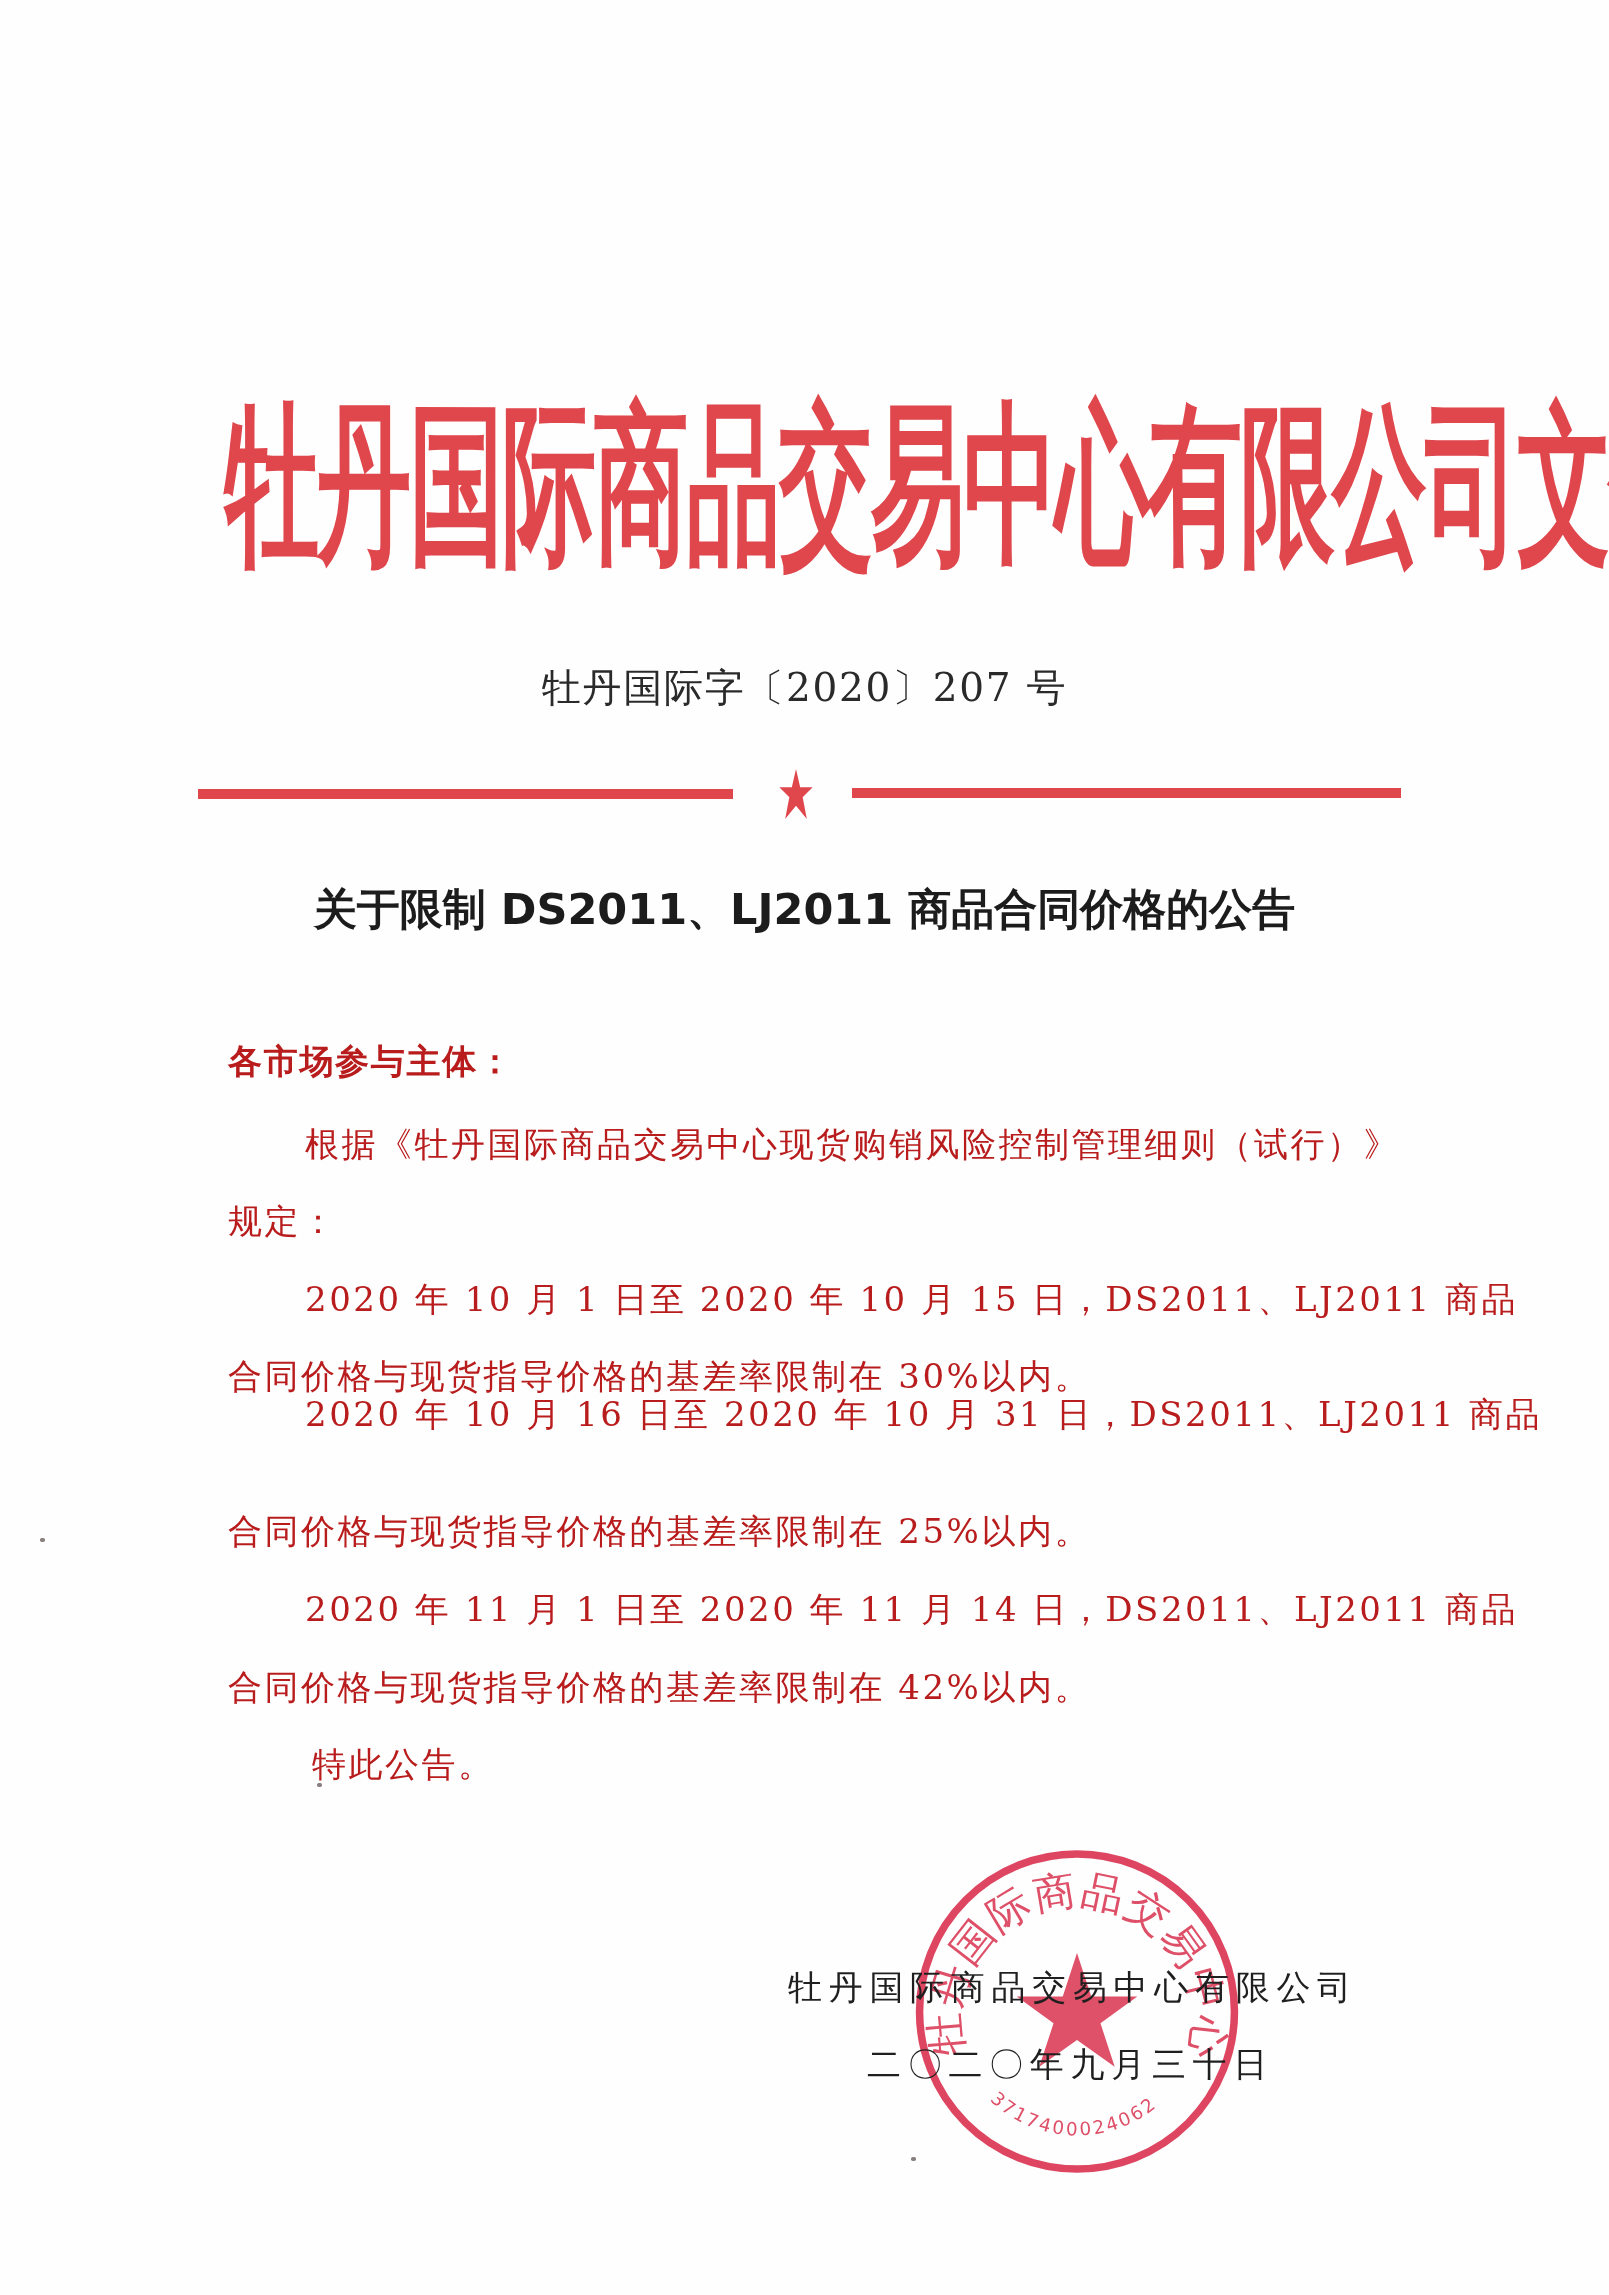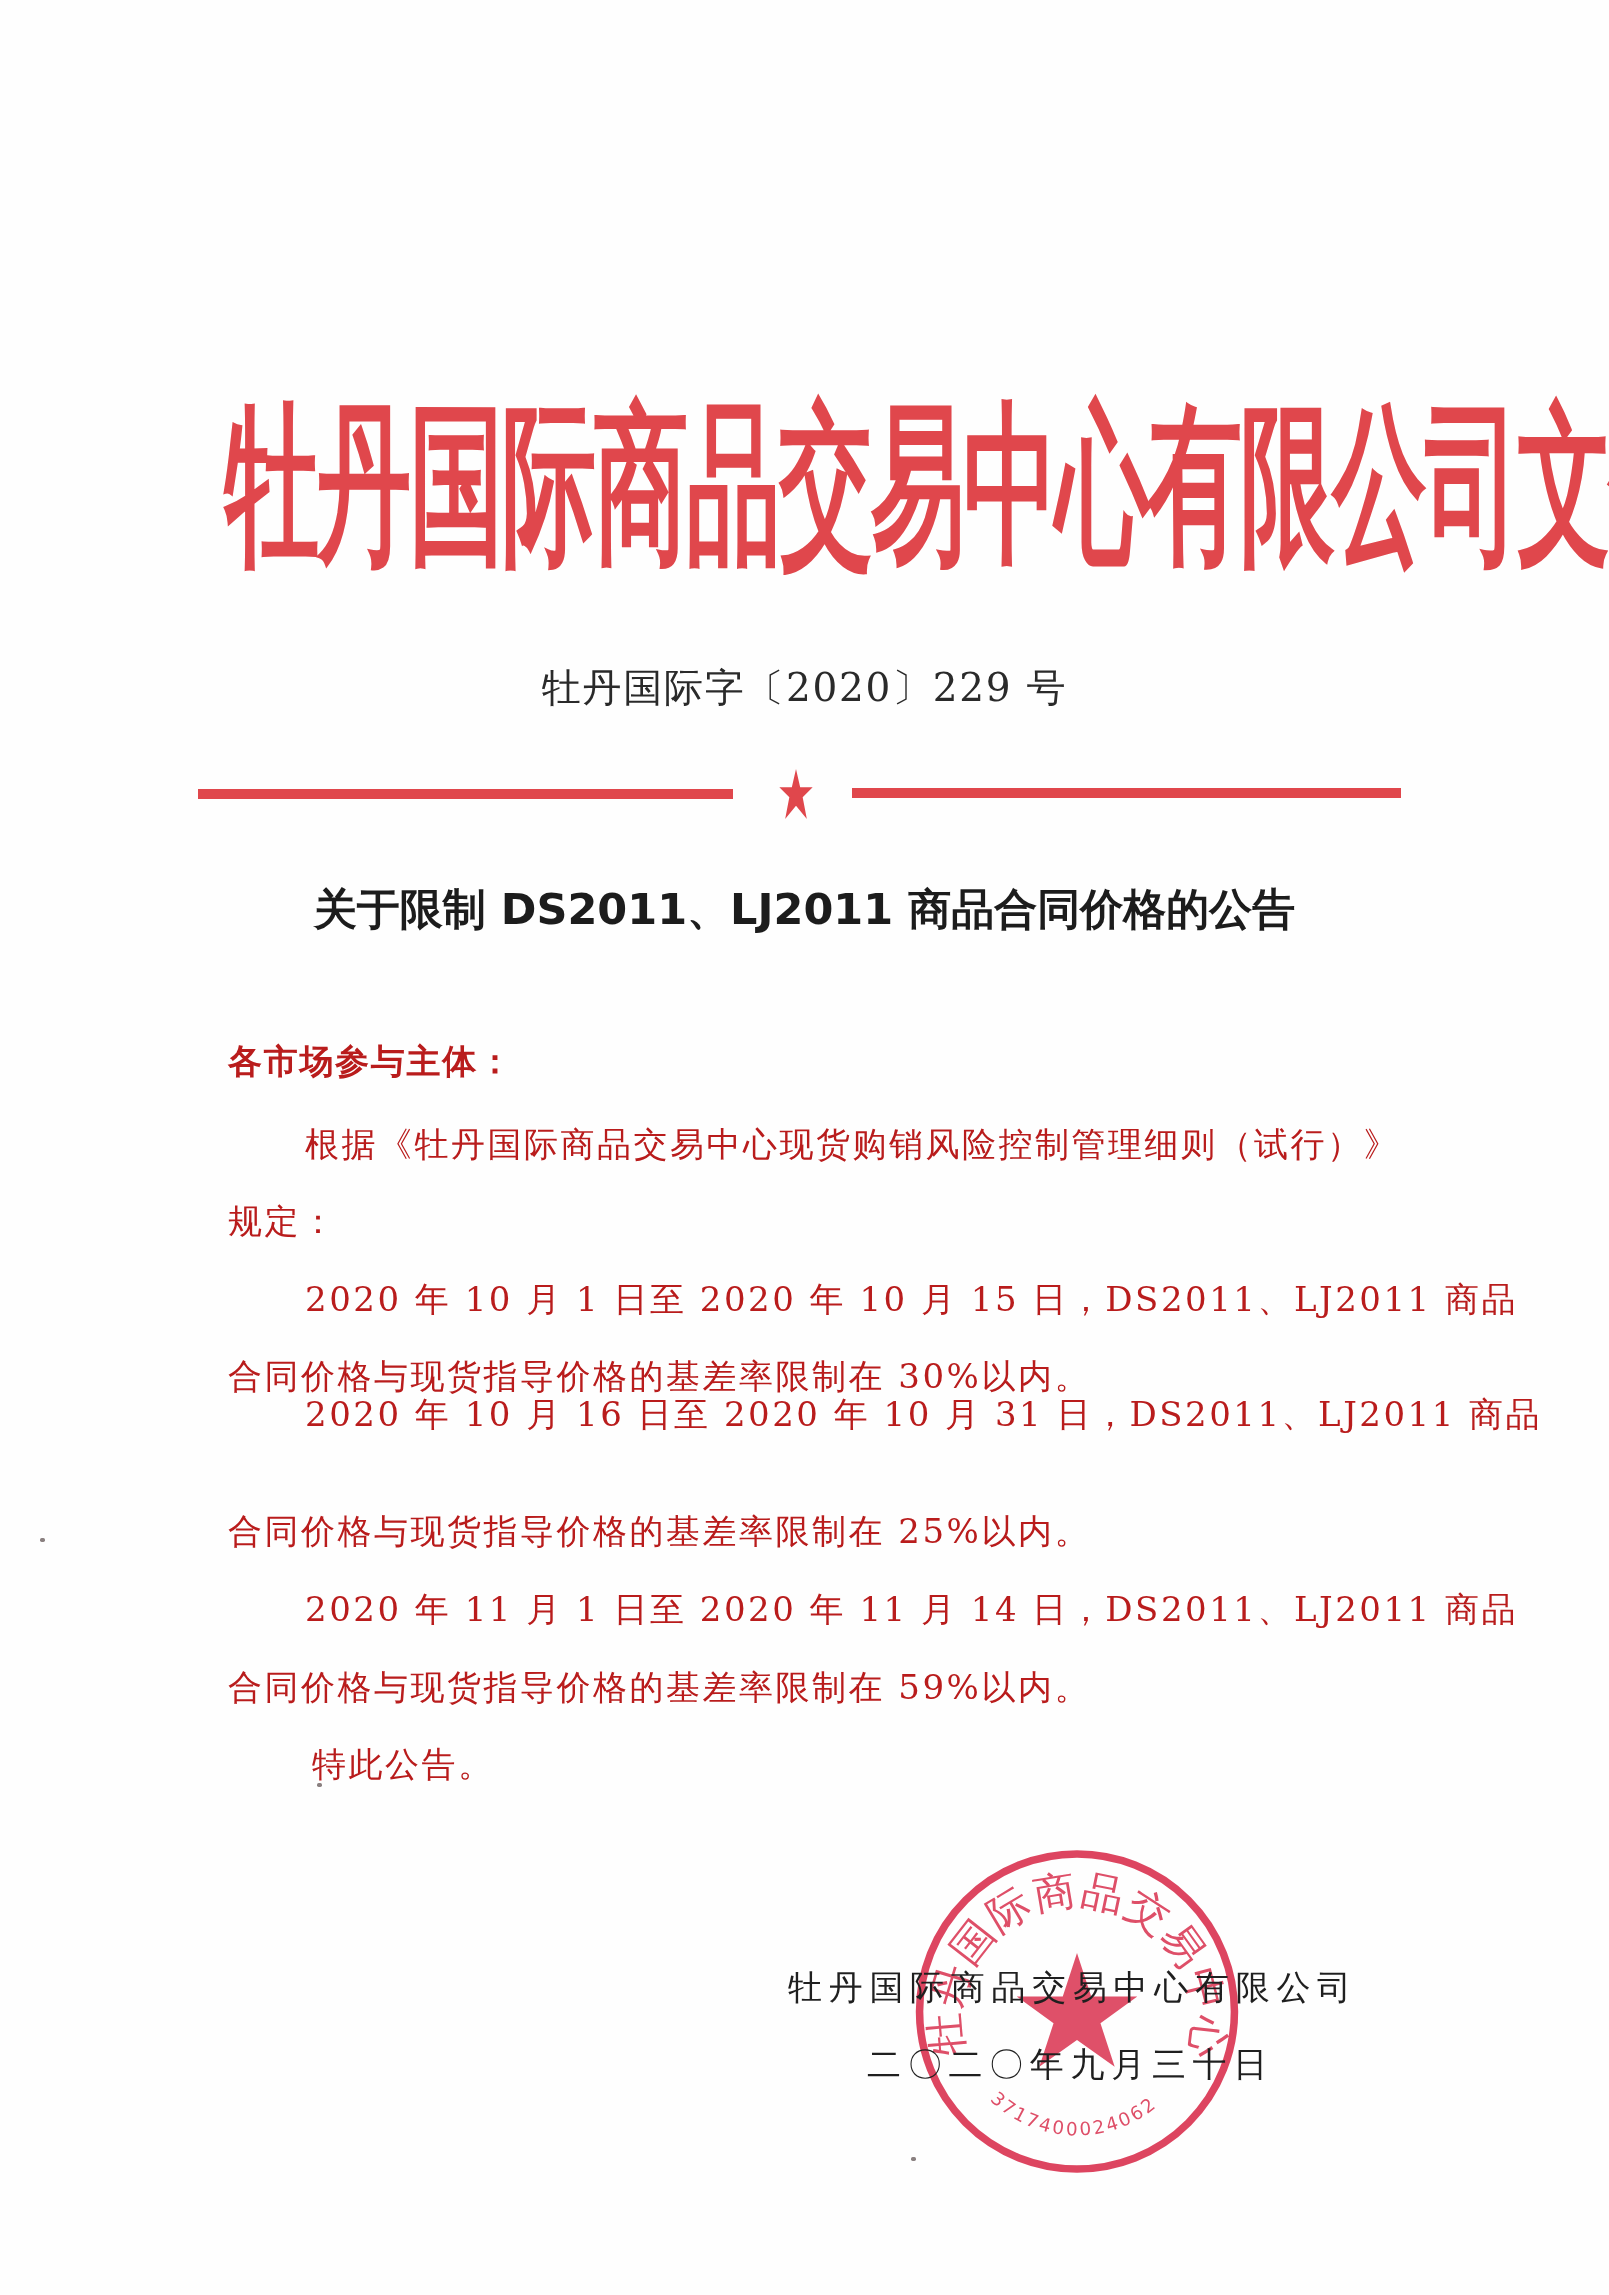--- a/index.html
+++ b/index.html
@@ -42,21 +42,21 @@
   .seal { position: absolute; left: 905px; top: 1844px; width: 344px; height: 335px; }
   .speck { position: absolute; width: 5px; height: 4.2px; border-radius: 1.7px; background: #8a8080; }
 </style>
 </head>
 <body>
 
 <div class="page">
 
   <div class="header-title">牡丹国际商品交易中心有限公司文件</div>
 
-  <div class="doc-number">牡丹国际字〔2020〕229 号</div>
+  <div class="doc-number">牡丹国际字〔2020〕207 号</div>
 
   <div class="rule rule-left"></div>
   <svg class="rule-star" viewBox="0 0 40 60">
     <polygon points="20,0 25,22 40,22 28,34 33,60 20,44 7,60 12,34 0,22 15,22" fill="#e0474c"></polygon>
   </svg>
   <div class="rule rule-right"></div>
 
   <div class="notice-title">关于限制 DS2011、LJ2011 商品合同价格的公告</div>
 
   <div class="body-text salutation">各市场参与主体：</div>
@@ -64,21 +64,21 @@
   <div class="body-text para indent p1">根据《牡丹国际商品交易中心现货购销风险控制管理细则（试行）》</div>
   <div class="body-text para p1b">规定：</div>
 
   <div class="body-text para indent p2">2020 年 10 月 1 日至 2020 年 10 月 15 日，DS2011、LJ2011 商品</div>
   <div class="body-text para p2b">合同价格与现货指导价格的基差率限制在 30%以内。</div>
 
   <div class="body-text para indent p3">2020 年 10 月 16 日至 2020 年 10 月 31 日，DS2011、LJ2011 商品</div>
   <div class="body-text para p3b">合同价格与现货指导价格的基差率限制在 25%以内。</div>
 
   <div class="body-text para indent p4">2020 年 11 月 1 日至 2020 年 11 月 14 日，DS2011、LJ2011 商品</div>
-  <div class="body-text para p4b">合同价格与现货指导价格的基差率限制在 59%以内。</div>
+  <div class="body-text para p4b">合同价格与现货指导价格的基差率限制在 42%以内。</div>
 
   <div class="body-text para closing">特此公告。</div>
 
   <svg class="seal" viewBox="0 0 410 400">
     <defs>
       <path id="sealArc" d="M 70 250 A 140 140 0 1 1 340 250"></path>
       <path id="sealBottom" d="M 95 300 A 150 150 0 0 0 315 300"></path>
     </defs>
     <circle cx="205" cy="200" r="188" fill="none" stroke="#d9314f" stroke-width="9" opacity="0.9"></circle>
     <text font-family="DejaVu Serif, serif" font-size="50" fill="#d9314f" opacity="0.85" letter-spacing="2">

